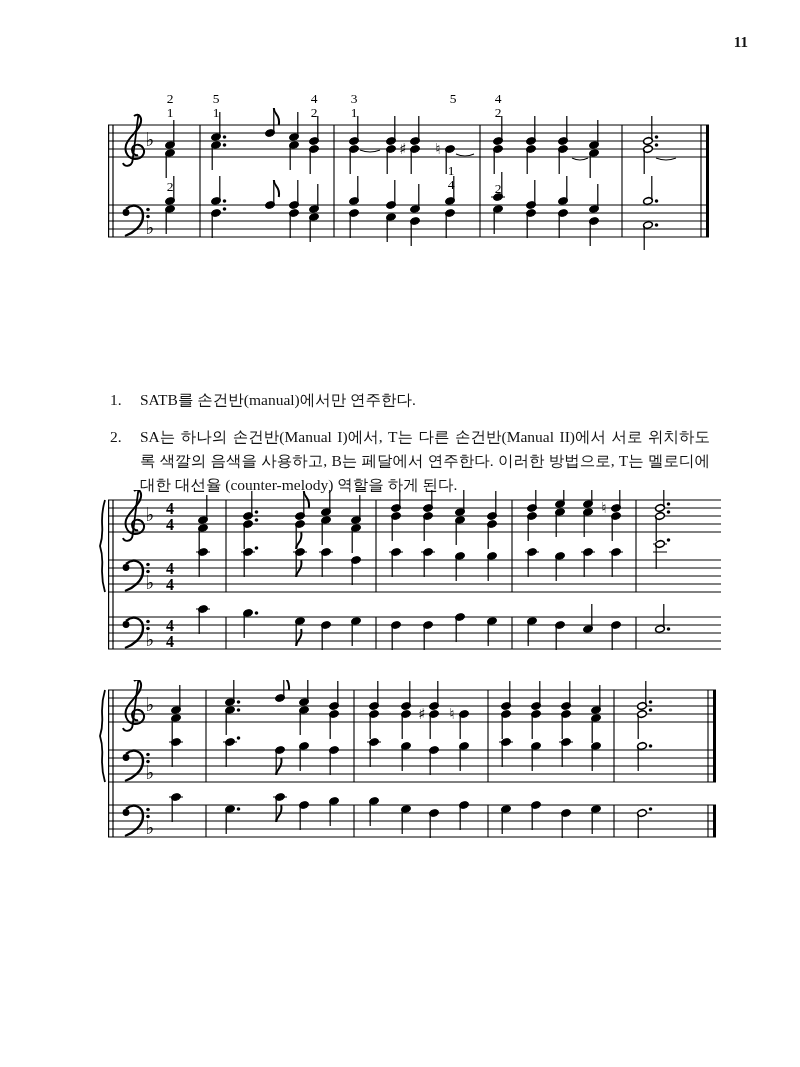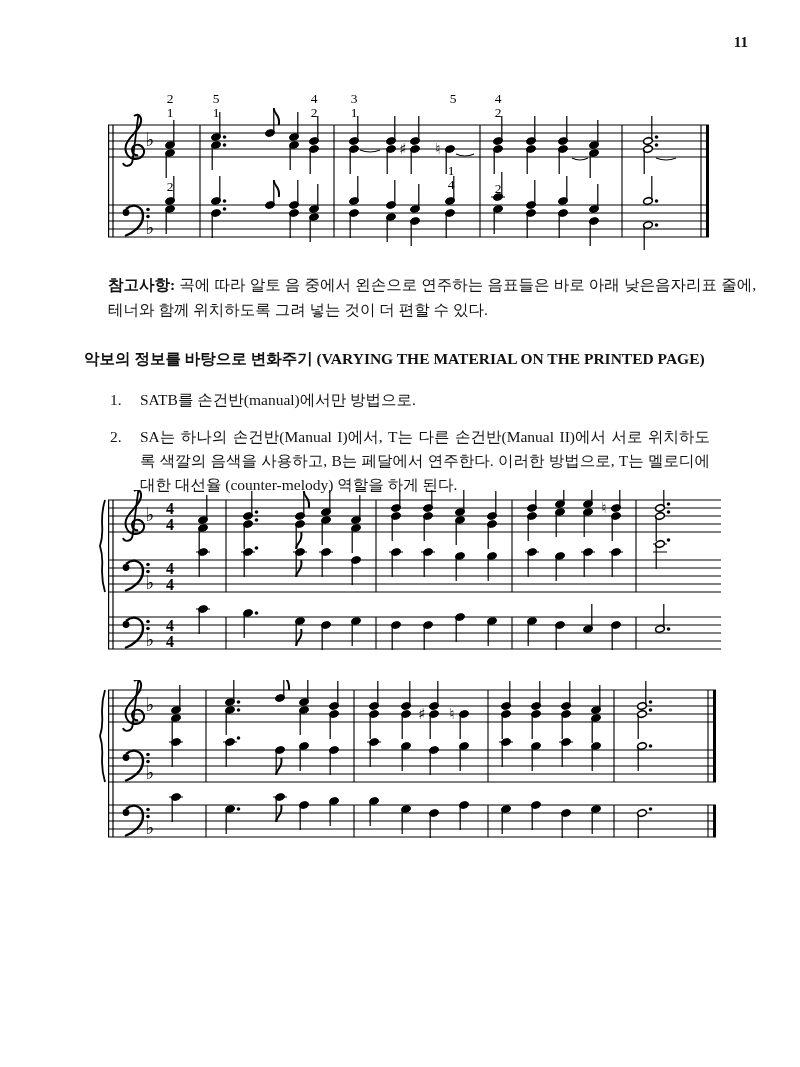--- a/index.html
+++ b/index.html
@@ -248,28 +248,26 @@
         <text x="246" y="-8" font-size="13.5" text-anchor="middle" fill="#000" font-family="&quot;Liberation Serif&quot;,serif">1</text>
         <text x="345" y="-22" font-size="13.5" text-anchor="middle" fill="#000" font-family="&quot;Liberation Serif&quot;,serif">5</text>
         <text x="390" y="-22" font-size="13.5" text-anchor="middle" fill="#000" font-family="&quot;Liberation Serif&quot;,serif">4</text>
         <text x="390" y="-8" font-size="13.5" text-anchor="middle" fill="#000" font-family="&quot;Liberation Serif&quot;,serif">2</text>
         <text x="62" y="66" font-size="13.5" text-anchor="middle" fill="#000" font-family="&quot;Liberation Serif&quot;,serif">2</text>
         <text x="343" y="50" font-size="13.5" text-anchor="middle" fill="#000" font-family="&quot;Liberation Serif&quot;,serif">1</text>
         <text x="343" y="64" font-size="13.5" text-anchor="middle" fill="#000" font-family="&quot;Liberation Serif&quot;,serif">4</text>
         <text x="390" y="68" font-size="13.5" text-anchor="middle" fill="#000" font-family="&quot;Liberation Serif&quot;,serif">2</text>
       </svg></div>
 
-  <div class="abs" id="note-para"><b>참고사항:</b><span> 곡에 따라 알토 음 중에서 왼손으로 연주하는 음표들은 바로 아래 낮은음자리표 줄에, 테너와 함께 위치하도록 그려 넣는 것이 더 편할 수 있다.</span></div>
 
-  <div class="abs" id="section-heading"><span>악보의 정보를 바탕으로 변화주기</span><span> (VARYING THE MATERIAL ON THE PRINTED PAGE)</span></div>
 
   <div class="abs" id="list">
     <div class="li">
       <span class="num">1.</span>
-      <span class="txt">SATB를 손건반(manual)에서만 방법으로.</span>
+      <span class="txt">SATB를 손건반(manual)에서만 연주한다.</span>
     </div>
     <div class="li">
       <span class="num">2.</span>
       <span class="txt">SA는 하나의 손건반(Manual I)에서, T는 다른 손건반(Manual II)에서 서로 위치하도록 색깔의 음색을 사용하고, B는 페달에서 연주한다. 이러한 방법으로, T는 멜로디에 대한 대선율 (counter-melody) 역할을 하게 된다.</span>
     </div>
   </div>
 
   <div class="abs musysvg" id="sys2" style="left: 96px; top: 490px;"><svg viewBox="-12 -10 632 170" width="632" height="170">
         <g>
           <line x1="0" y1="0" x2="613" y2="0" stroke="#000" stroke-width="1"></line>

